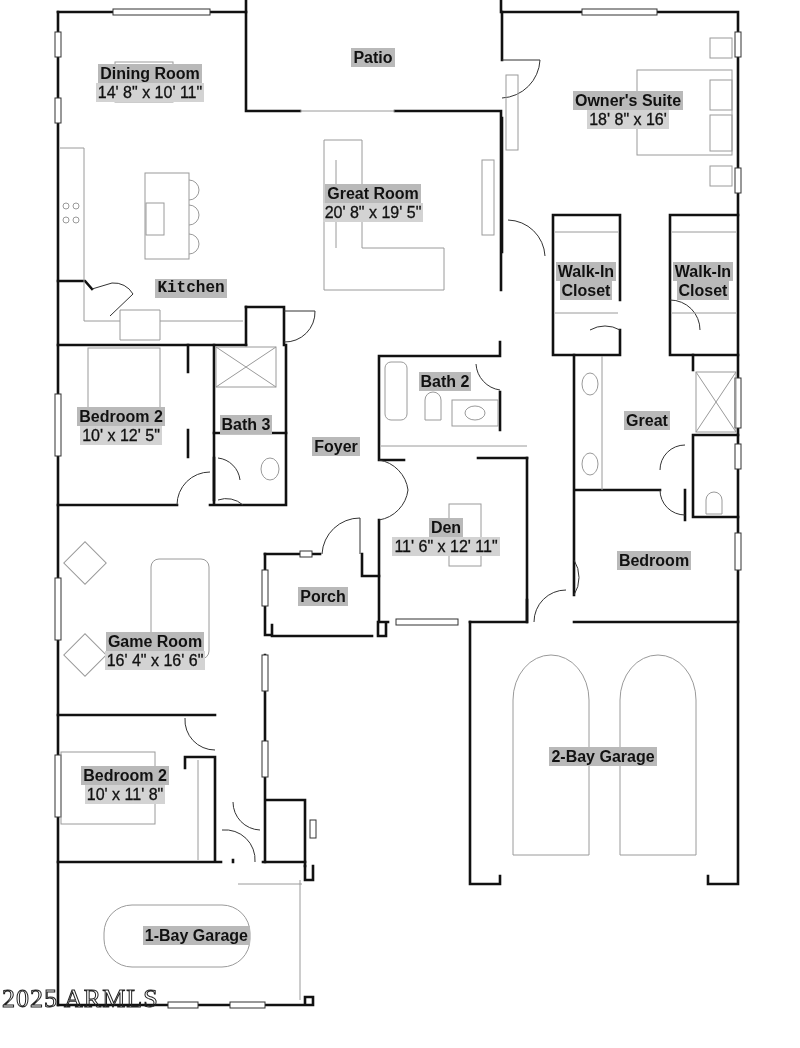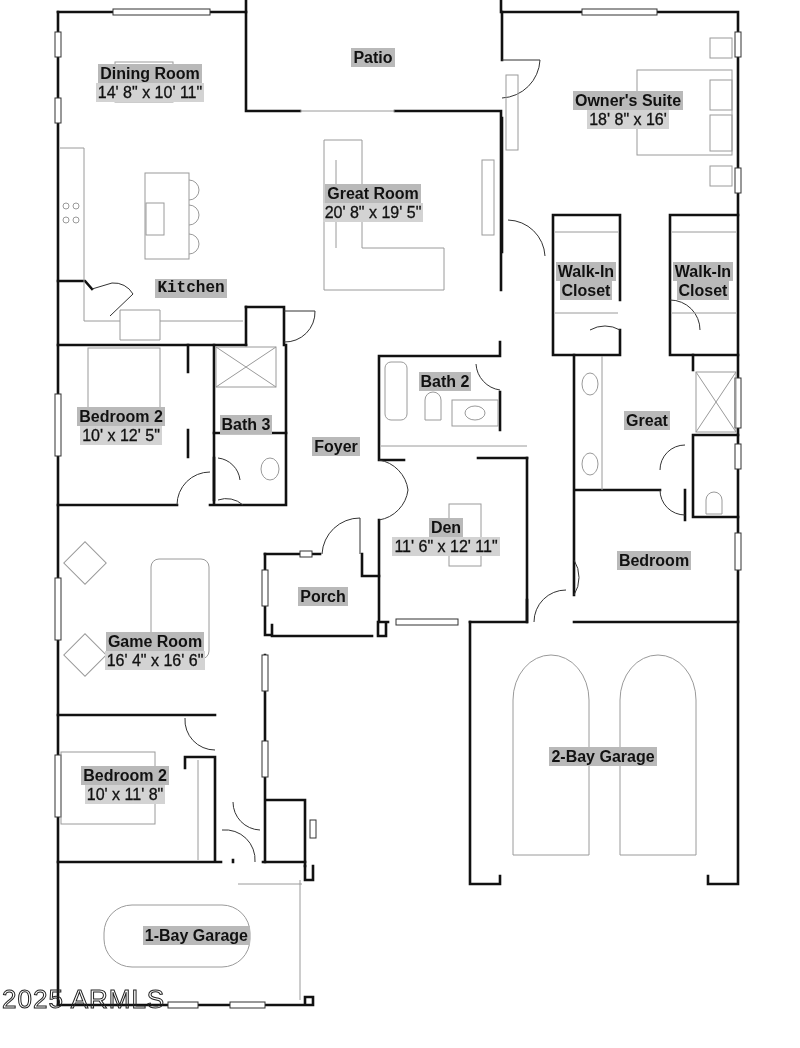--- a/index.html
+++ b/index.html
@@ -9,21 +9,21 @@
   .wall { stroke: #111; stroke-width: 2.6; fill: none; stroke-linecap: square; }
   .thin { stroke: #9a9a9a; stroke-width: 1; fill: none; }
   .win  { stroke: #333; stroke-width: 1; fill: #fff; }
   .door { stroke: #333; stroke-width: 1; fill: none; }
   .label { position: absolute; text-align: center; font-weight: bold; color: #111;
            font-size: 16px; line-height: 19px; white-space: nowrap; }
   .label .name { background: #b9b9b9; padding: 0 2px; display: inline-block; }
   .label .dim  { background: #d3d3d3; padding: 0 2px; display: inline-block; font-weight: normal; -webkit-text-stroke: 0.3px #111; }
   .watermark { position: absolute; left: 2px; top: 984px; font-size: 26px;
                color: transparent; -webkit-text-stroke: 1px #222; letter-spacing: 1px;
-               font-family: Liberation Sans, sans-serif; }
+               font-family: Liberation Serif, serif; }
 </style>
 </head>
 <body>
 
 <svg id="plan" viewBox="0 0 800 1048" xmlns="http://www.w3.org/2000/svg">
 
   <g>
 
     <path class="wall" d="M58 12 H113 M210 12 H246 V111 H300 M395 111 H501 V290"></path>
     <path class="wall" d="M58 12 V1005"></path>

